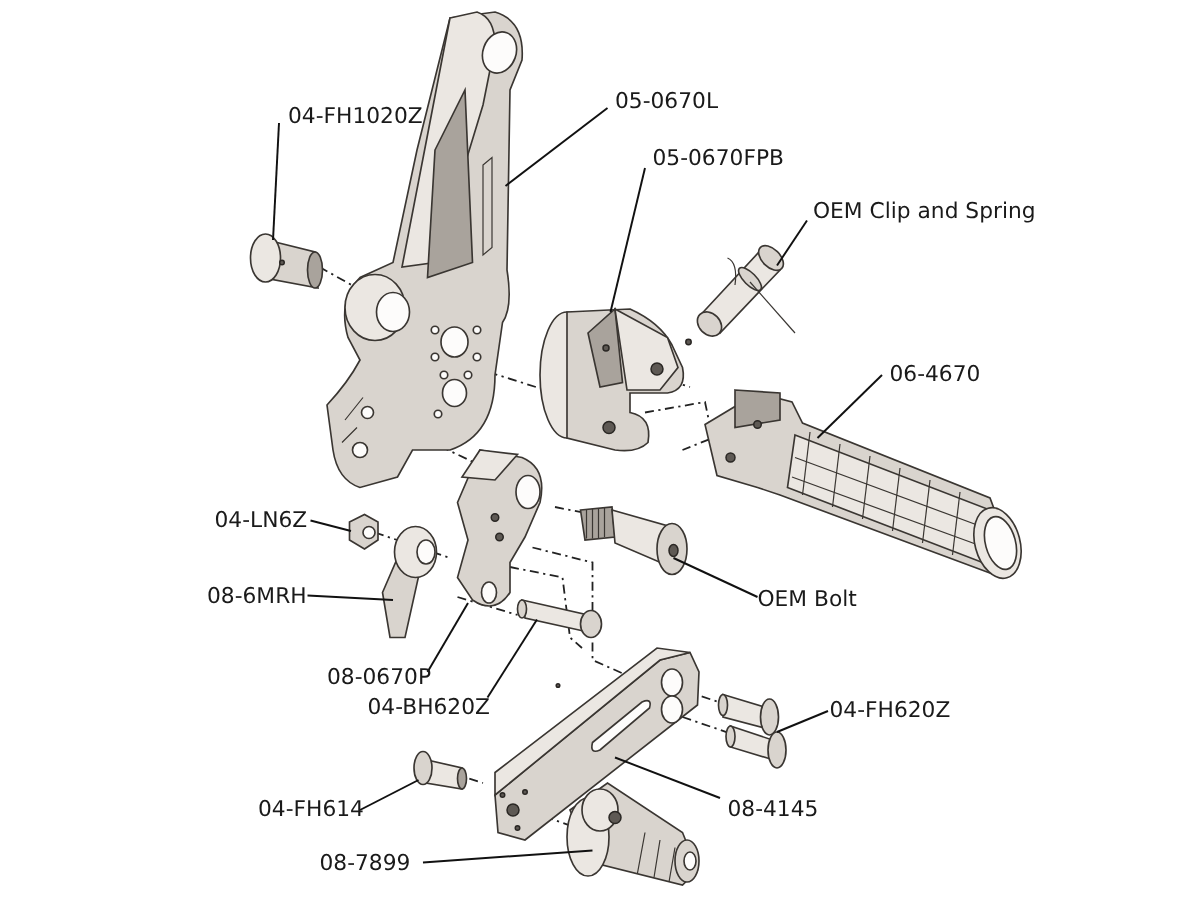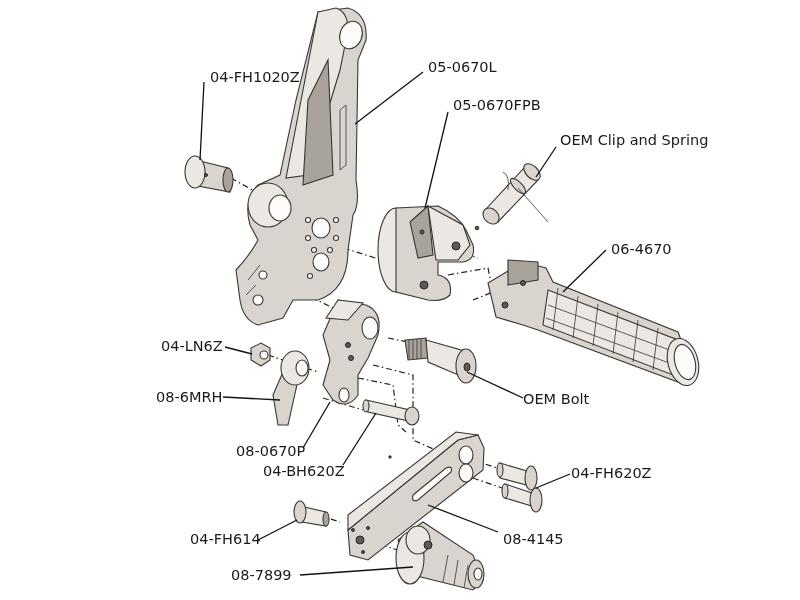--- a/index.html
+++ b/index.html
@@ -1,17 +1,17 @@
 <!DOCTYPE html>
 <html><head>
 <meta charset="utf-8">
 <style>
   html, body { margin: 0; padding: 0; background: #ffffff; }
   body { width: 800px; height: 600px; overflow: hidden; }
-  #stage { position: relative; width: 676px; height: 600px; margin-left: 18px; }
+  #stage { position: relative; width: 676px; height: 600px; }
   svg { position: absolute; left: 0; top: 0; }
   .lbl { font-family: "DejaVu Sans", sans-serif; font-size: 14.5px; fill: #1a1a1a; }
   .leader { stroke: #111; stroke-width: 1.3; fill: none; }
   .dash { stroke: #222; stroke-width: 1.2; stroke-dasharray: 6 3 1.5 3; fill: none; }
   .metal { fill: #d9d4ce; stroke: #3a3632; stroke-width: 1.1; }
   .metal-l { fill: #ebe7e2; stroke: #3a3632; stroke-width: 1.1; }
   .metal-d { fill: #a9a39c; stroke: #3a3632; stroke-width: 1.1; }
   .hole { fill: #fdfcfb; stroke: #3a3632; stroke-width: 1.1; }
   .hole-d { fill: #5e5954; stroke: #2a2724; stroke-width: 1; }
   .thin { stroke: #3a3632; stroke-width: 0.8; fill: none; }

